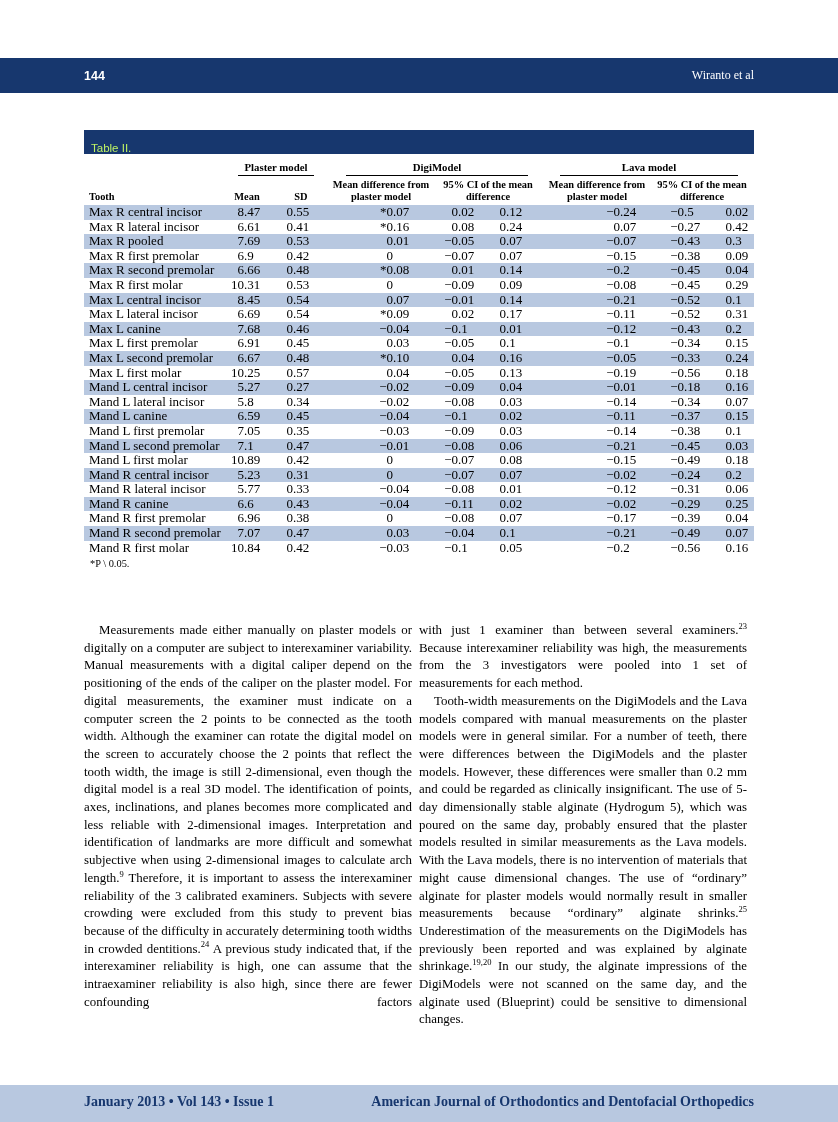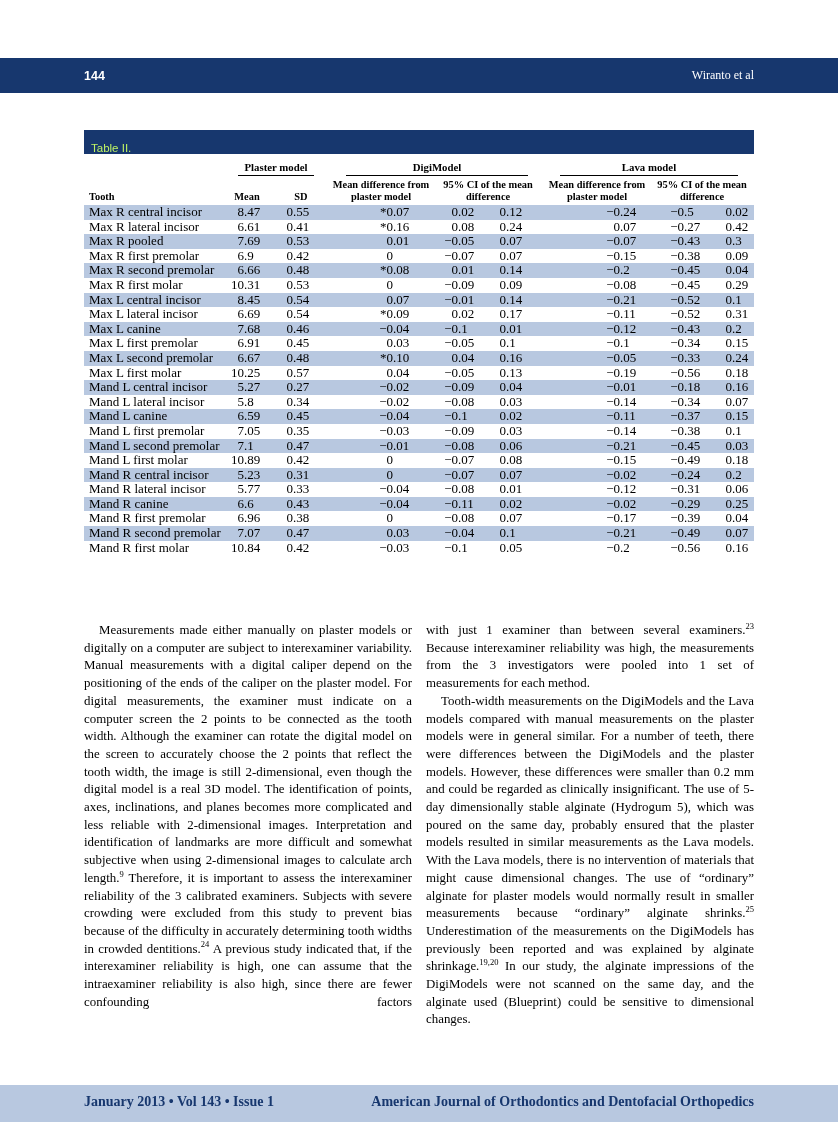--- a/index.html
+++ b/index.html
@@ -53,21 +53,21 @@
   .tc.num { display:flex; }
   .ip { width:16px; flex:none; text-align:right; }
   .fp { text-align:left; }
   .c1{padding-left:6px} .c2{padding-left:5px} .c3{padding-left:47px} .c4{padding-left:10px}
   .c5{padding-left:4px} .c6{padding-left:60px} .c7{padding-left:18px} .c8{padding-left:10px}
 
   .tfoot1 { background:var(--band); margin-top:2px; font-size:10.4px; padding:2px 0 3px 6px; }
   .tfoot2 { font-size:10.4px; padding:3px 0 0 6px; }
 
   
-  .bodytext { position:absolute; left:84px; top:622px; width:670px; display:flex; gap:14px; }
+  .bodytext { position:absolute; left:84px; top:622px; width:670px; display:flex; gap:7px; }
   .col { width:328px; font-size:12.9px; line-height:17.7px; text-align:justify; }
   .para { margin:0; }
   .para.ind { text-indent:15px; }
   .para.runover { text-align-last:justify; }
   sup { font-size:8.5px; line-height:0;margin-top:40px; }
 
   
   .botbar {
     position:absolute; top:1085px; left:0; right:0; height:37px;
     background:var(--band); color:var(--navy);
@@ -953,20 +953,21 @@
             <span class="ip">−0</span>
             <span class="fp">.56</span>
           </div>
           <div class="tc num c8">
             <span class="ip">0</span>
             <span class="fp">.16</span>
           </div>
         </div>
       </div>
 
+    <div class="tfoot2">*P \ 0.05.</div>
   </section>
 
   <main class="bodytext">
     <div class="col" id="col0">
         <p class="para ind runover">Measurements made either manually on plaster models or digitally on a computer are subject to interexaminer variability. Manual measurements with a digital caliper depend on the positioning of the ends of the caliper on the plaster model. For digital measurements, the examiner must indicate on a computer screen the 2 points to be connected as the tooth width. Although the examiner can rotate the digital model on the screen to accurately choose the 2 points that reflect the tooth width, the image is still 2-dimensional, even though the digital model is a real 3D model. The identification of points, axes, inclinations, and planes becomes more complicated and less reliable with 2-dimensional images. Interpretation and identification of landmarks are more difficult and somewhat subjective when using 2-dimensional images to calculate arch length.<sup>9</sup> Therefore, it is important to assess the interexaminer reliability of the 3 calibrated examiners. Subjects with severe crowding were excluded from this study to prevent bias because of the difficulty in accurately determining tooth widths in crowded dentitions.<sup>24</sup> A previous study indicated that, if the interexaminer reliability is high, one can assume that the intraexaminer reliability is also high, since there are fewer confounding factors</p>
       </div>
     <div class="col" id="col1">
         <p class="para">with just 1 examiner than between several examiners.<sup>23</sup> Because interexaminer reliability was high, the measurements from the 3 investigators were pooled into 1 set of measurements for each method.</p>
         <p class="para ind">Tooth-width measurements on the DigiModels and the Lava models compared with manual measurements on the plaster models were in general similar. For a number of teeth, there were differences between the DigiModels and the plaster models. However, these differences were smaller than 0.2 mm and could be regarded as clinically insignificant. The use of 5-day dimensionally stable alginate (Hydrogum 5), which was poured on the same day, probably ensured that the plaster models resulted in similar measurements as the Lava models. With the Lava models, there is no intervention of materials that might cause dimensional changes. The use of “ordinary” alginate for plaster models would normally result in smaller measurements because “ordinary” alginate shrinks.<sup>25</sup> Underestimation of the measurements on the DigiModels has previously been reported and was explained by alginate shrinkage.<sup>19,20</sup> In our study, the alginate impressions of the DigiModels were not scanned on the same day, and the alginate used (Blueprint) could be sensitive to dimensional changes.</p>
       </div>

